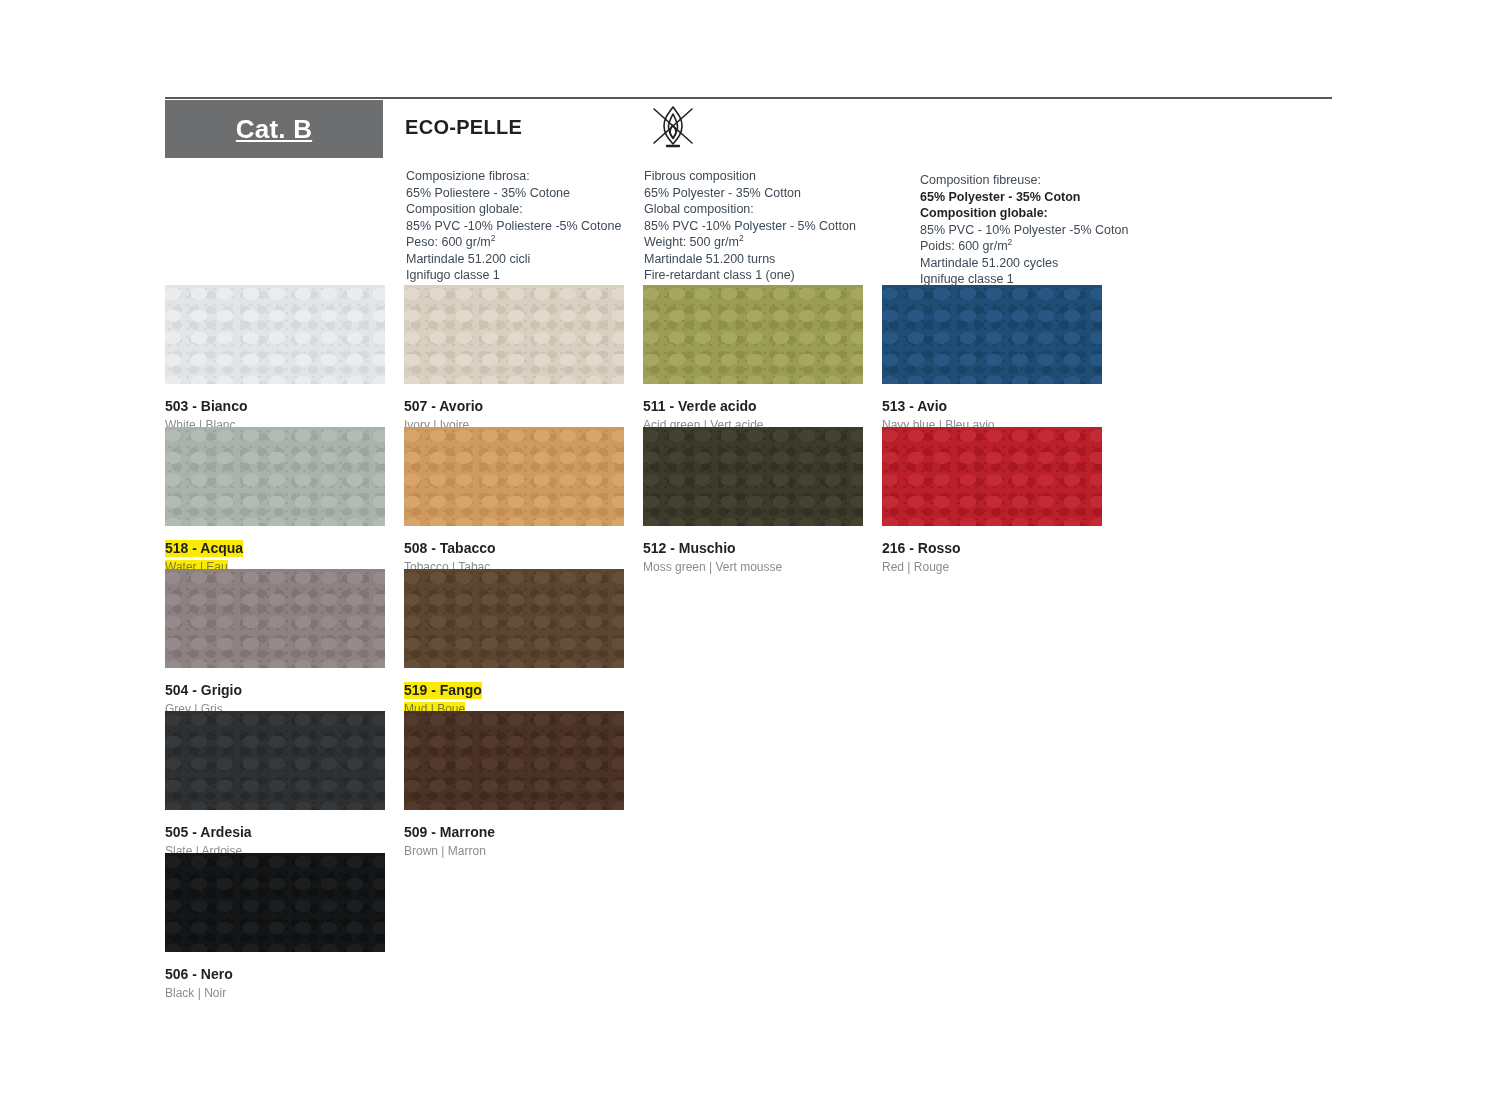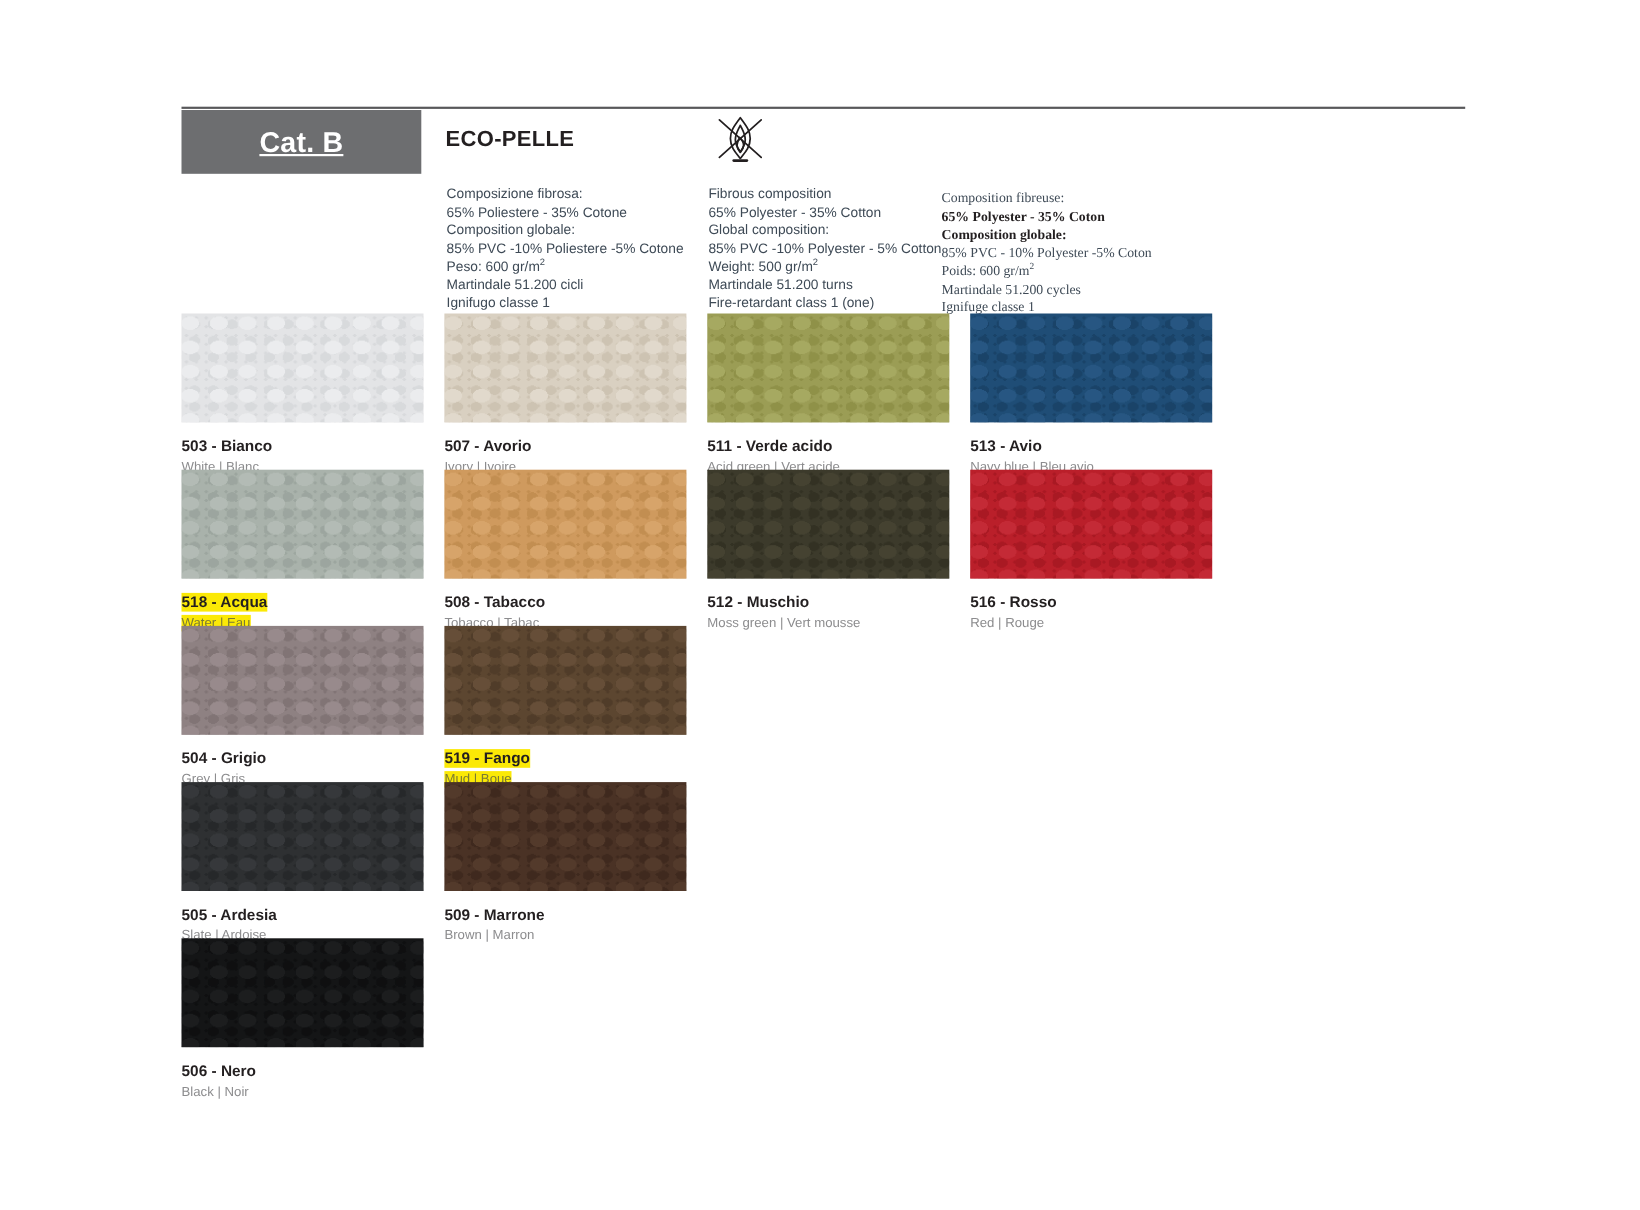--- a/index.html
+++ b/index.html
@@ -38,21 +38,21 @@
   
   .spec{
     position:absolute;
     font-size:12.5px;
     line-height:16.5px;
     color:#3e4a56;
     white-space:nowrap;
   }
   .spec.it{left:406px;top:168px;}
   .spec.en{left:644px;top:168px;}
-  .spec.fr{left:856px;top:172px;font-family:Liberation Serif, serif;}
+  .spec.fr{left:920px;top:172px;}
   .spec div{display:block;}
   .spec .b{font-weight:bold;color:#231f20;}
   .spec sup{font-size:8.5px;vertical-align:super;line-height:0;}
 
   
   .grid{position:absolute;left:165px;top:285px;width:1180px;}
   .row{position:relative;height:142px;}
   .cell{
     position:absolute;top:0;width:220px;
   }
@@ -203,21 +203,21 @@
         <div class="labels">
           <span class="lineblock"><span class="name">512 - Muschio</span></span>
           <span class="lineblock"><span class="sub">Moss green | Vert mousse</span></span>
         </div>
       </div>
       <div class="cell c3">
         <div class="swatch" style="background: rgb(186, 31, 42);">
           <div class="tex" style="background-image: radial-gradient(at 30% 40%, rgb(205, 52, 64) 0px, rgb(205, 52, 64) 32%, transparent 33%), radial-gradient(at 70% 65%, rgb(155, 20, 30) 0px, rgb(155, 20, 30) 30%, transparent 31%), radial-gradient(circle, rgb(155, 20, 30) 0px, rgb(155, 20, 30) 24%, transparent 25%);"></div>
         </div>
         <div class="labels">
-          <span class="lineblock"><span class="name">516 - Rosso</span></span>
+          <span class="lineblock"><span class="name">216 - Rosso</span></span>
           <span class="lineblock"><span class="sub">Red | Rouge</span></span>
         </div>
       </div>
     </div>
     <div class="row">
       <div class="cell c0">
         <div class="swatch" style="background: rgb(142, 129, 130);">
           <div class="tex" style="background-image: radial-gradient(at 30% 40%, rgb(160, 147, 149) 0px, rgb(160, 147, 149) 32%, transparent 33%), radial-gradient(at 70% 65%, rgb(119, 107, 108) 0px, rgb(119, 107, 108) 30%, transparent 31%), radial-gradient(circle, rgb(119, 107, 108) 0px, rgb(119, 107, 108) 24%, transparent 25%);"></div>
         </div>
         <div class="labels">

